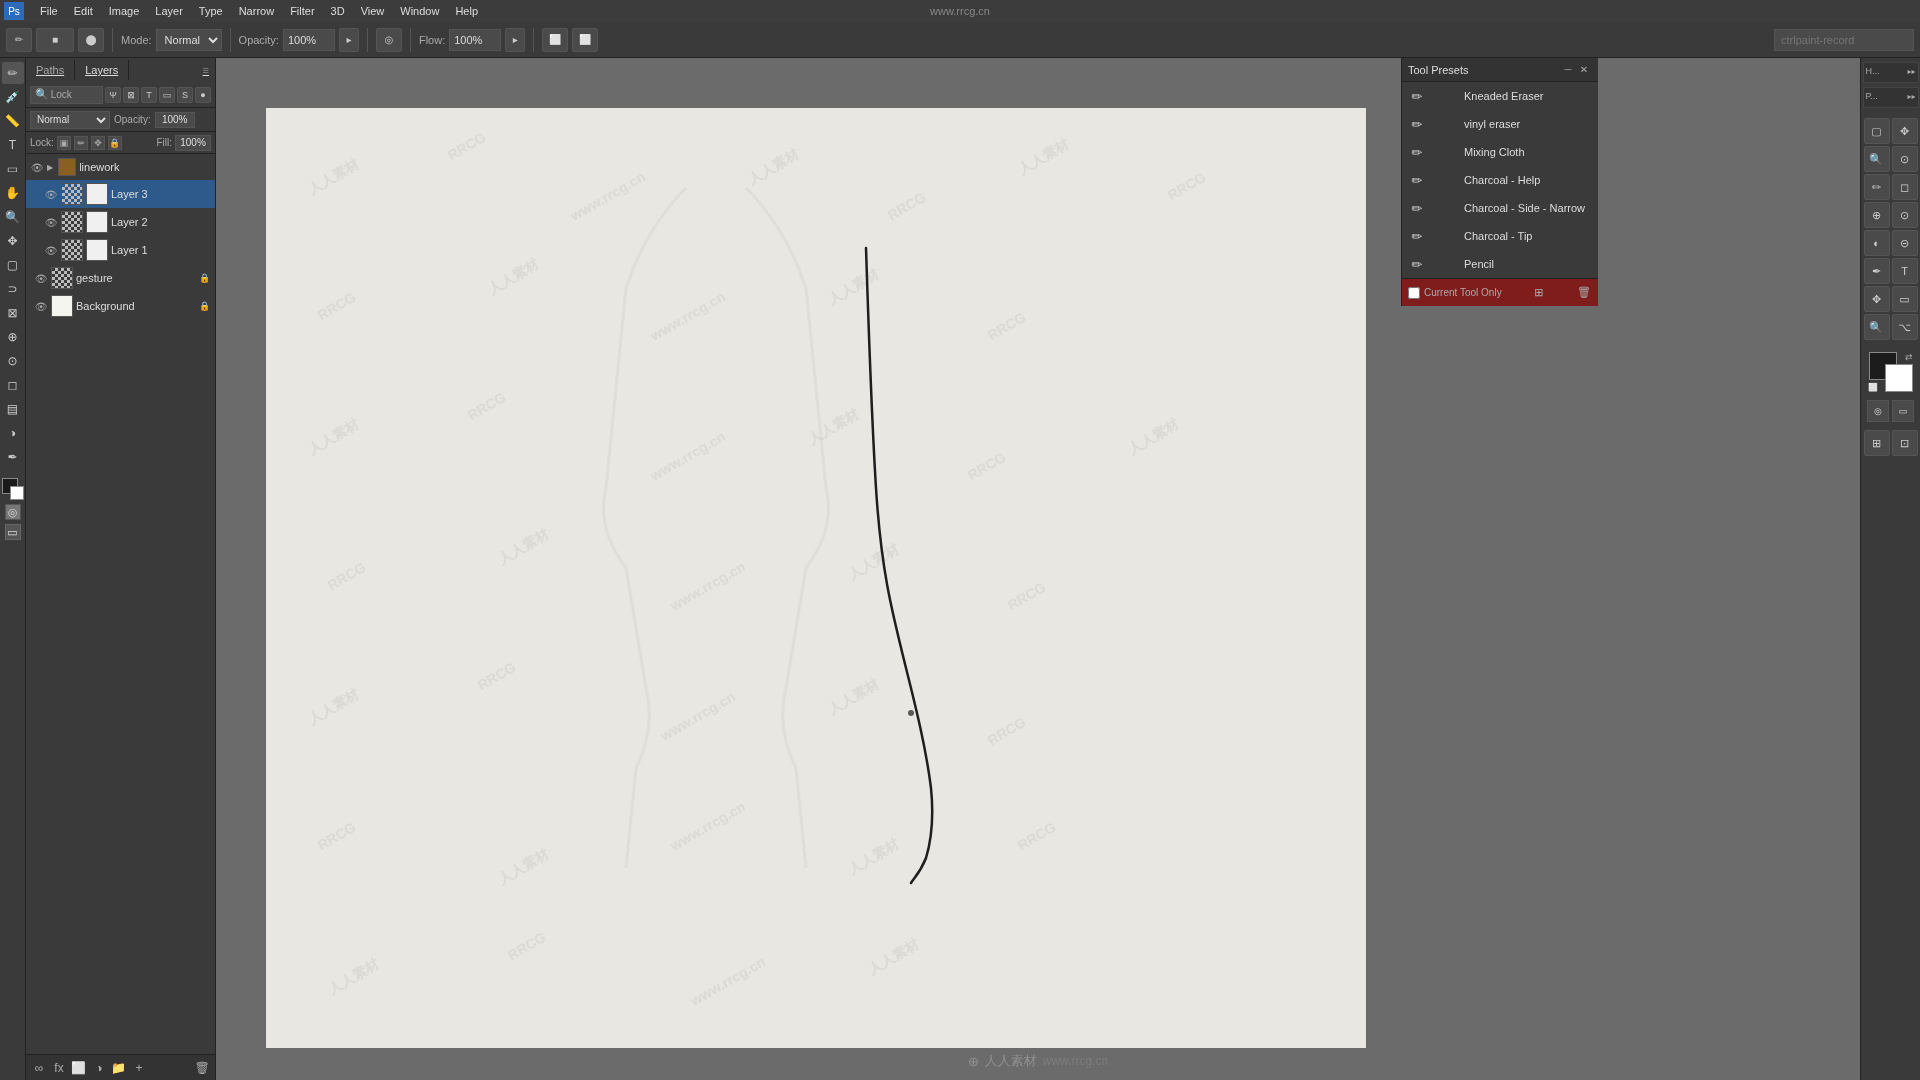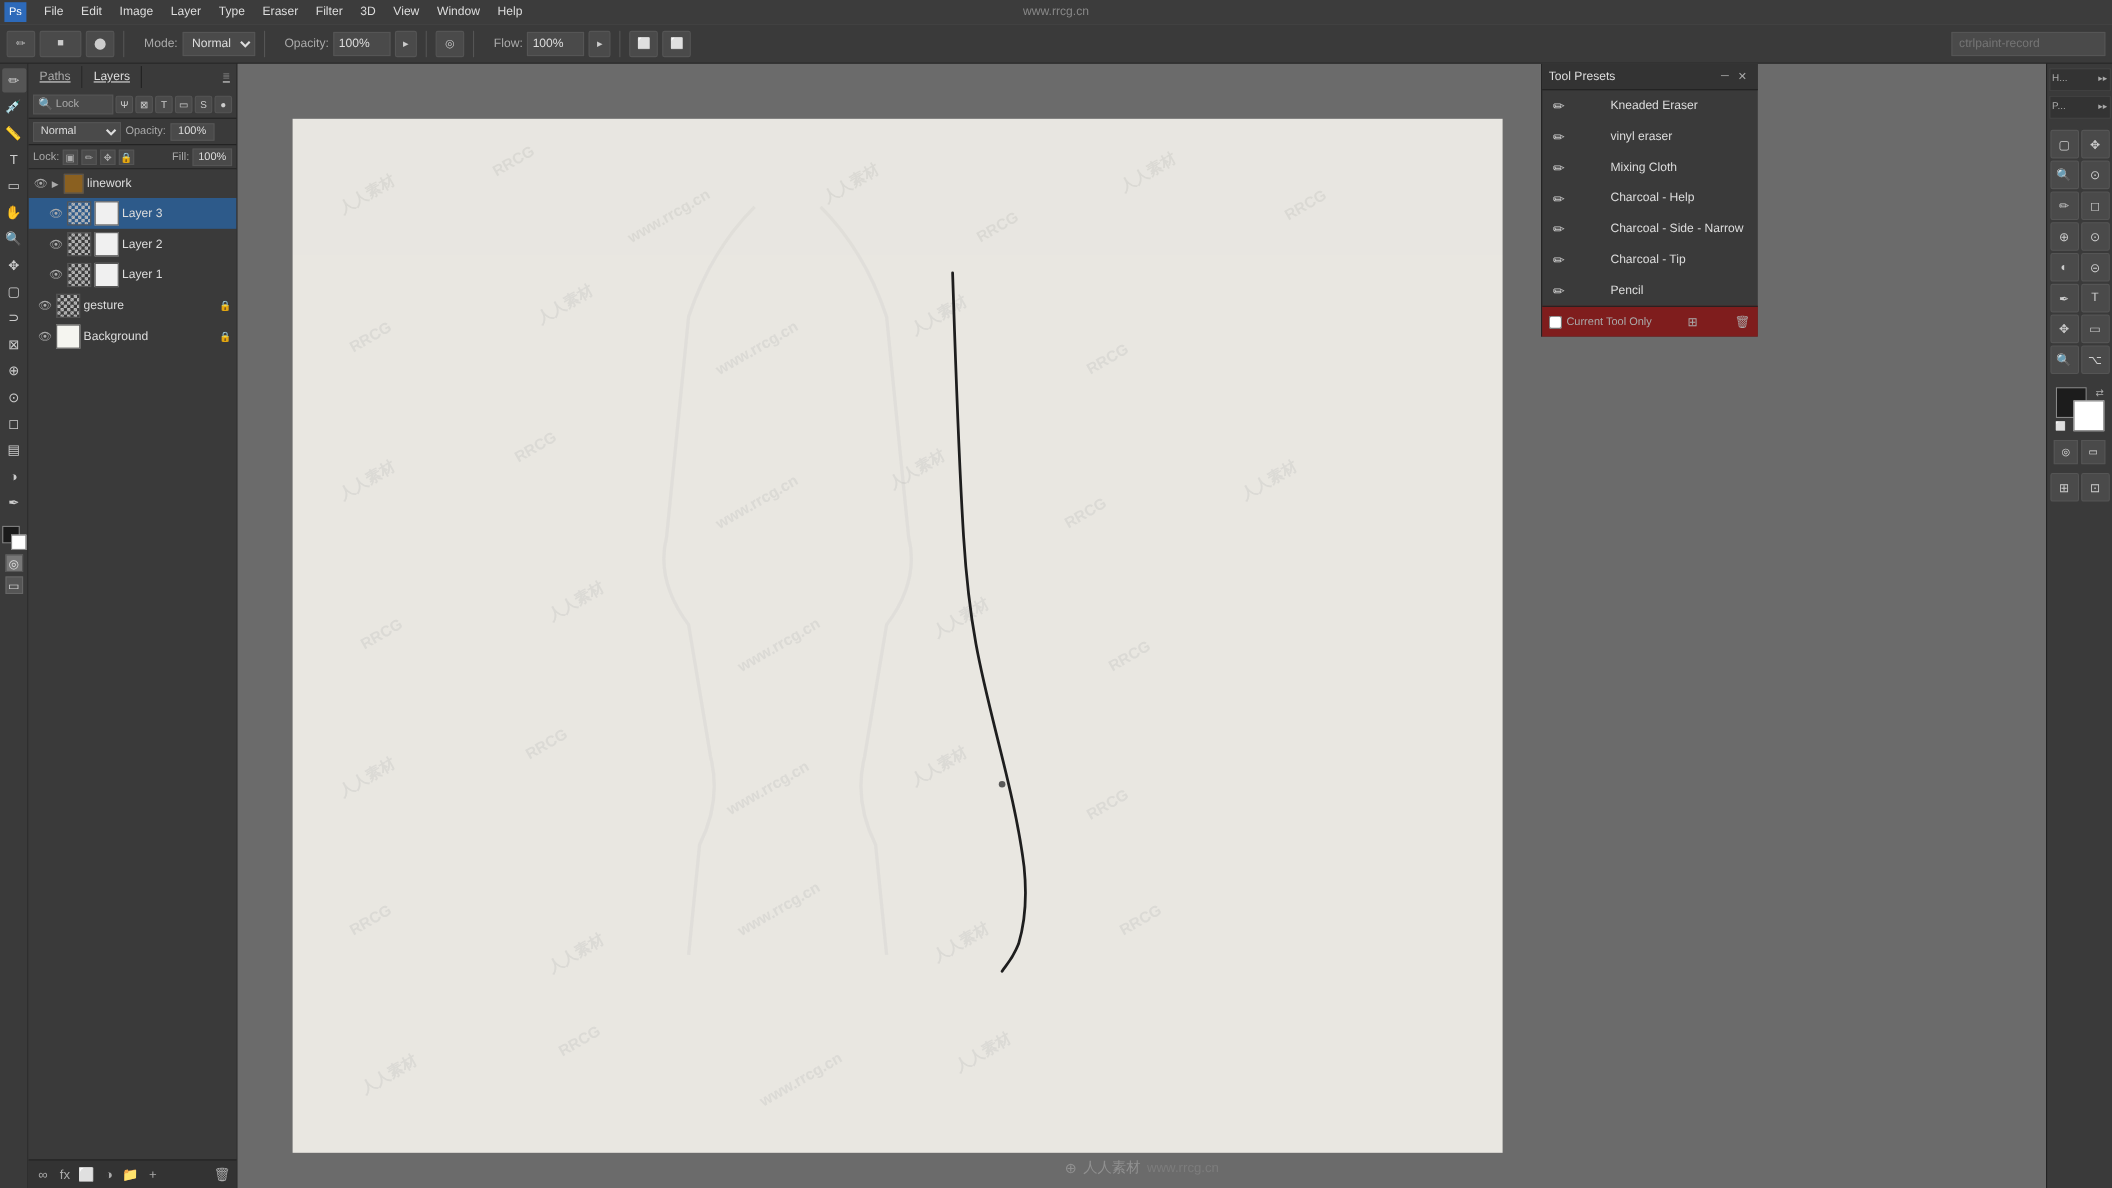--- a/index.html
+++ b/index.html
@@ -71,21 +71,21 @@
       display: flex;
       align-items: center;
       justify-content: center;
       cursor: pointer;
       color: #ccc;
       font-size: 10px;
     }
     .toolbar-label {
       color: #aaa;
       font-size: 11px;
-      margin-left: 10px;
+      margin-left: 0;
     }
     .toolbar-select {
       height: 22px;
       background: #4a4a4a;
       border: 1px solid #555;
       color: #ddd;
       font-size: 11px;
       padding: 0 4px;
     }
     .toolbar-input {
@@ -569,21 +569,21 @@
 </head>
 <body>
 
 <div id="menu-bar">
   <div class="menu-logo">Ps</div>
   <span class="menu-item">File</span>
   <span class="menu-item">Edit</span>
   <span class="menu-item">Image</span>
   <span class="menu-item">Layer</span>
   <span class="menu-item">Type</span>
-  <span class="menu-item">Eraser</span>
+  <span class="menu-item">Narrow</span>
   <span class="menu-item">Filter</span>
   <span class="menu-item">3D</span>
   <span class="menu-item">View</span>
   <span class="menu-item">Window</span>
   <span class="menu-item">Help</span>
   <span class="menu-center">www.rrcg.cn</span>
 </div>
 
 <div id="toolbar">
   <div class="tool-btn">✏</div>

